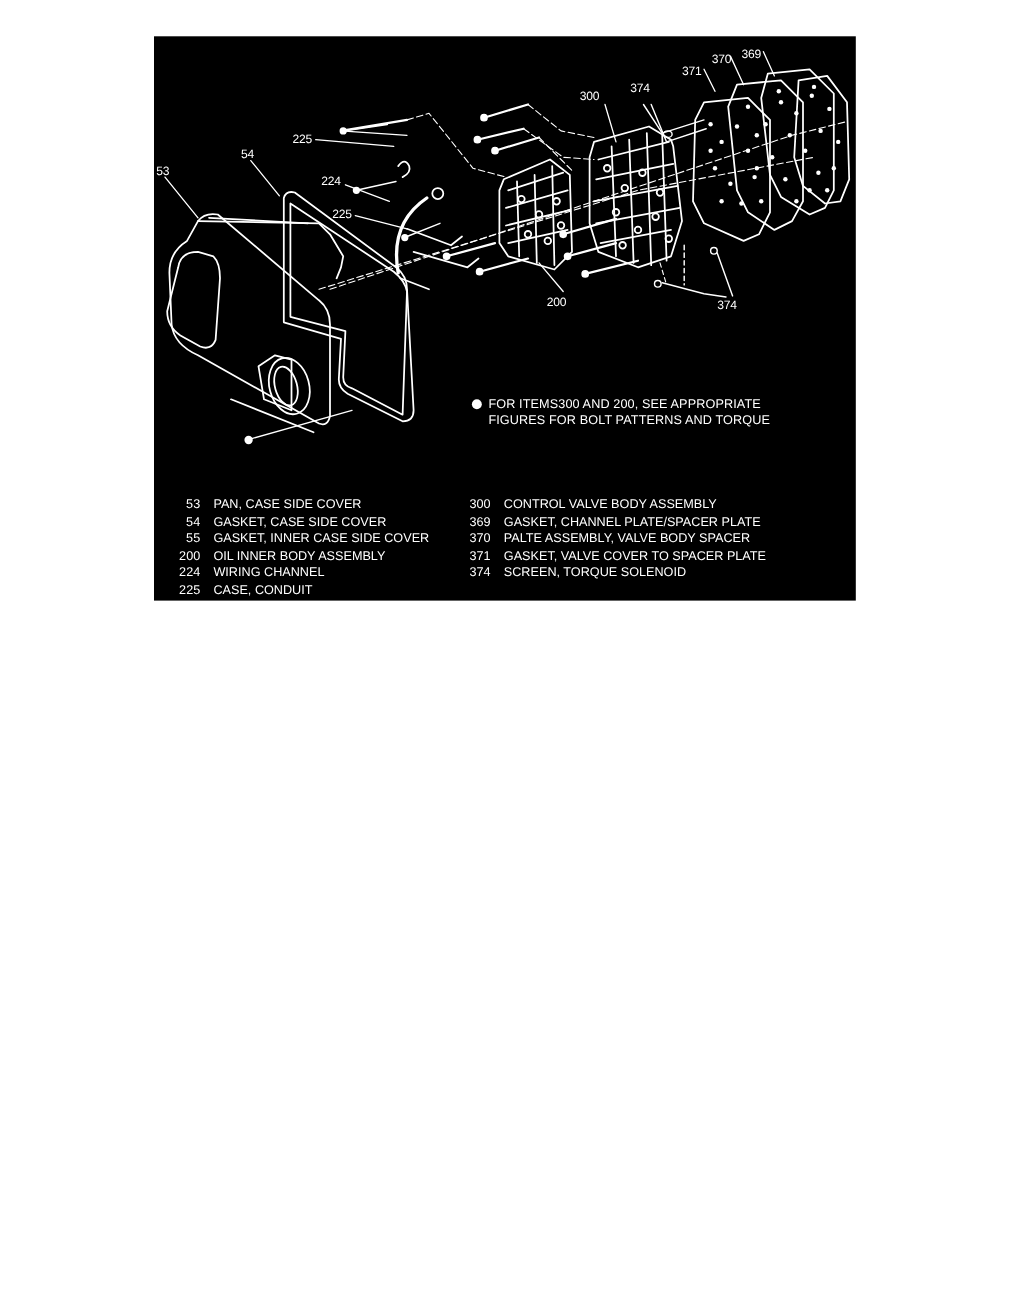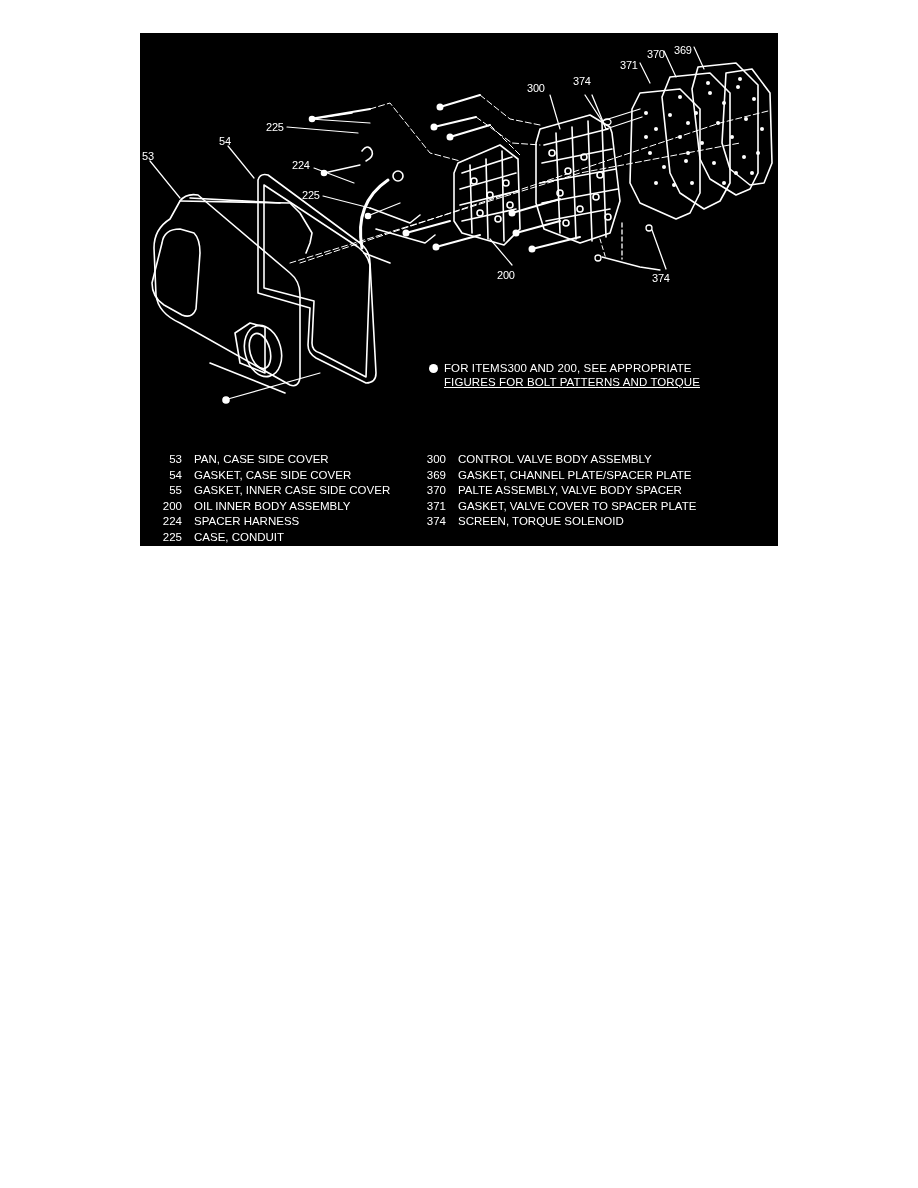--- a/index.html
+++ b/index.html
@@ -2,21 +2,21 @@
 <html><head>
 <meta charset="utf-8">
 <style>
   html, body { margin:0; padding:0; background:#ffffff; }
   body { width:918px; height:1188px; position:relative; overflow:hidden; font-family:"Liberation Sans", sans-serif; }
   .figure { position:absolute; left:140px; top:33px; width:638px; height:513px; background:#000000; overflow:hidden; }
   .figure svg { position:absolute; left:0; top:0; }
   .callout { position:absolute; color:#ffffff; font-family:"Liberation Sans", sans-serif; font-size:11px; line-height:11px; letter-spacing:-0.2px; }
   .note { position:absolute; left:289px; top:328px; color:#ffffff; font-size:11.5px; line-height:14px; letter-spacing:0.1px; }
   .note .bullet { display:inline-block; width:9px; height:9px; border-radius:50%; background:#ffffff; margin-right:6px; vertical-align:-1px; }
-  .note .line2 { padding-left:15px;text-decoration:underline; }
+  .note .line2 { padding-left:15px; }
   .legend { position:absolute; color:#ffffff; font-size:11.5px; }
   .legend .row { display:flex; height:15.6px; line-height:15.6px; }
   .legend .num { width:32px; text-align:right; padding-right:12px; }
   .legend-left { left:10px; top:419px; }
   .legend-right { left:274px; top:419px; }
 </style>
 </head>
 <body>
 
 <div class="figure">
@@ -209,21 +209,21 @@
     <div class="row">
         <span class="num">55</span>
         <span>GASKET, INNER CASE SIDE COVER</span>
       </div>
     <div class="row">
         <span class="num">200</span>
         <span>OIL INNER BODY ASSEMBLY</span>
       </div>
     <div class="row">
         <span class="num">224</span>
-        <span>SPACER HARNESS</span>
+        <span>WIRING CHANNEL</span>
       </div>
     <div class="row">
         <span class="num">225</span>
         <span>CASE, CONDUIT</span>
       </div>
   </div>
 
   <div class="legend legend-right">
     <div class="row">
         <span class="num">300</span>

